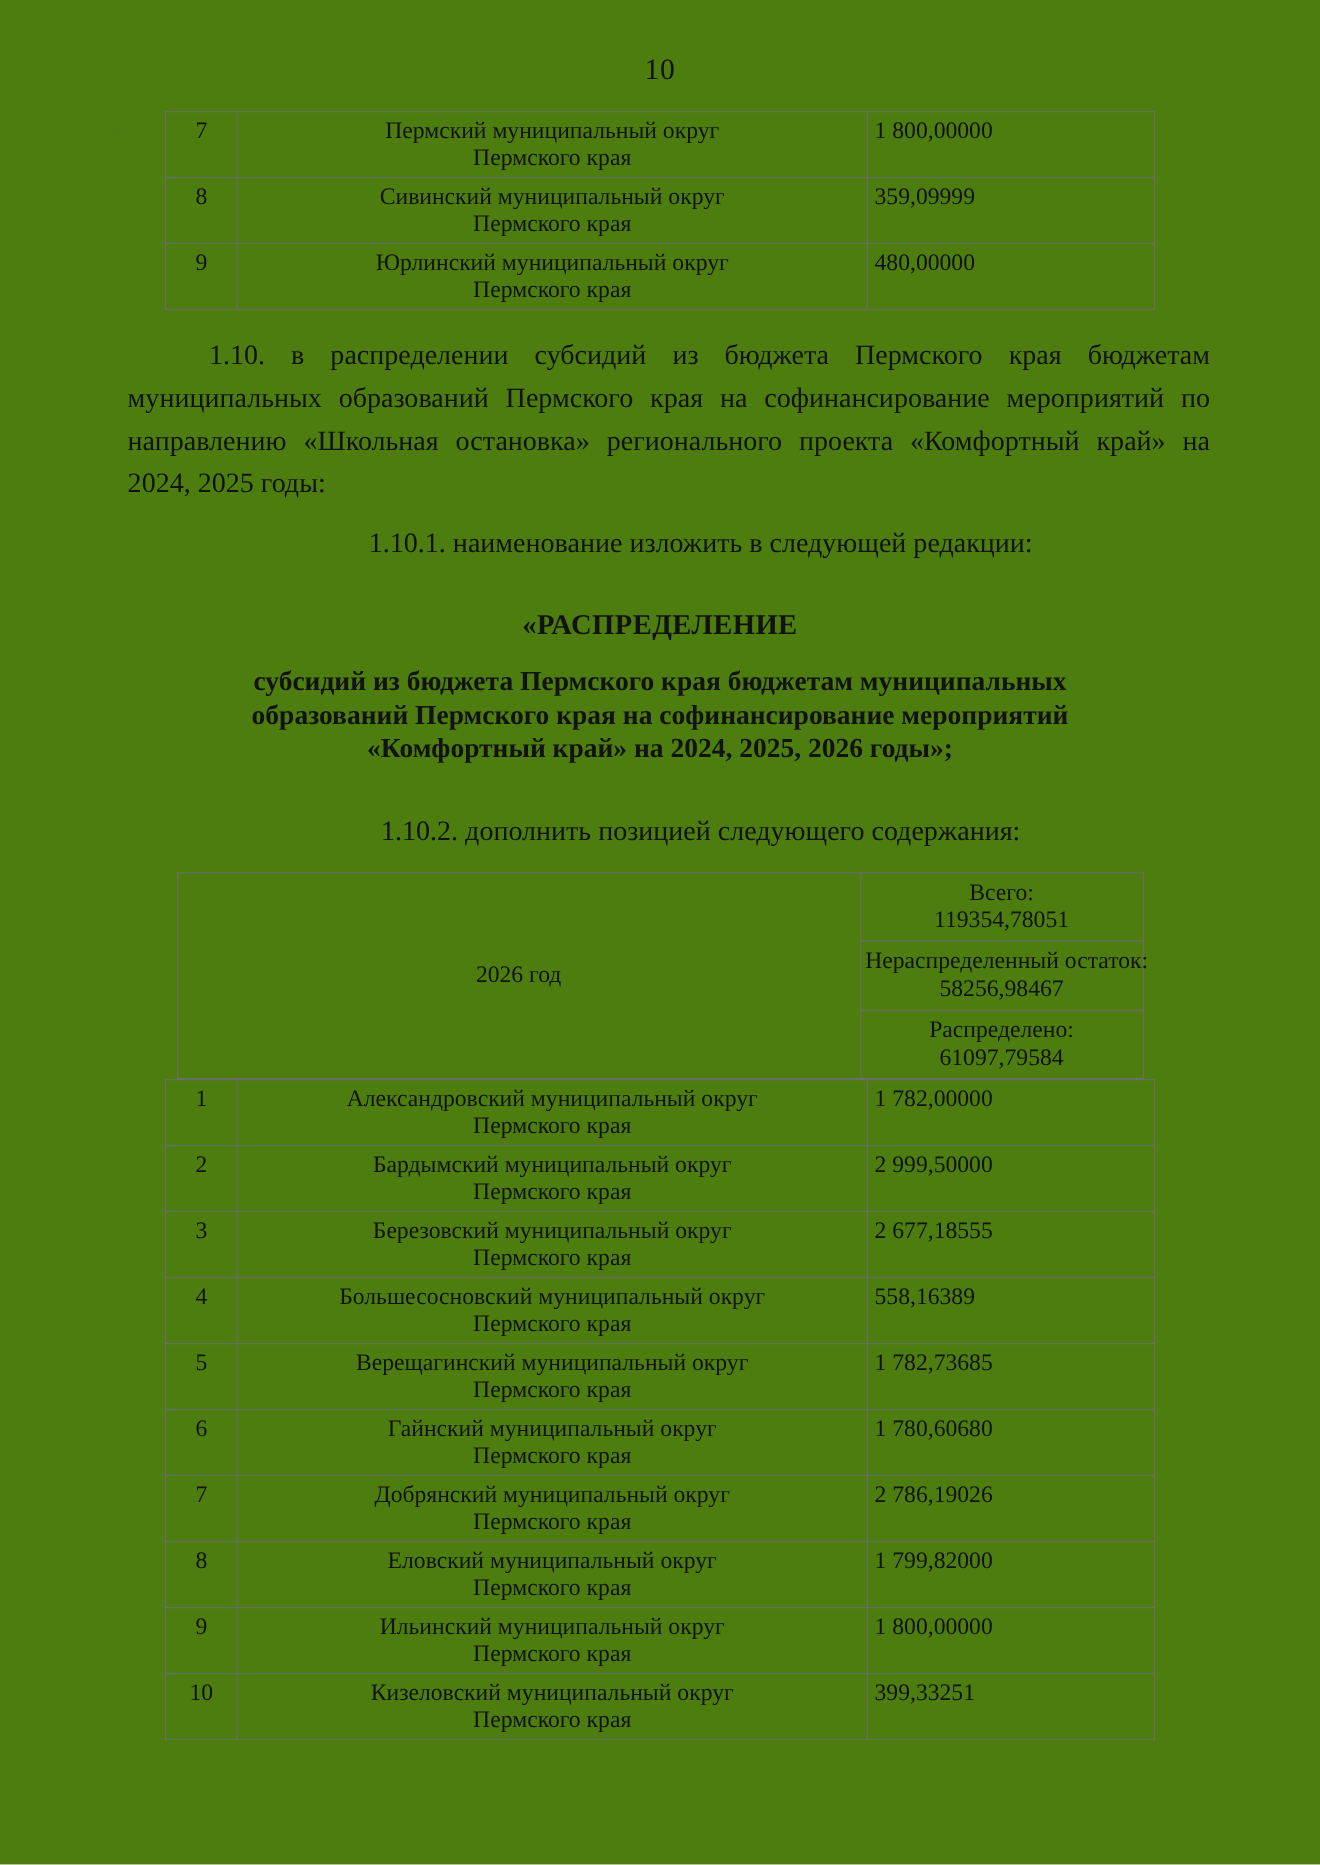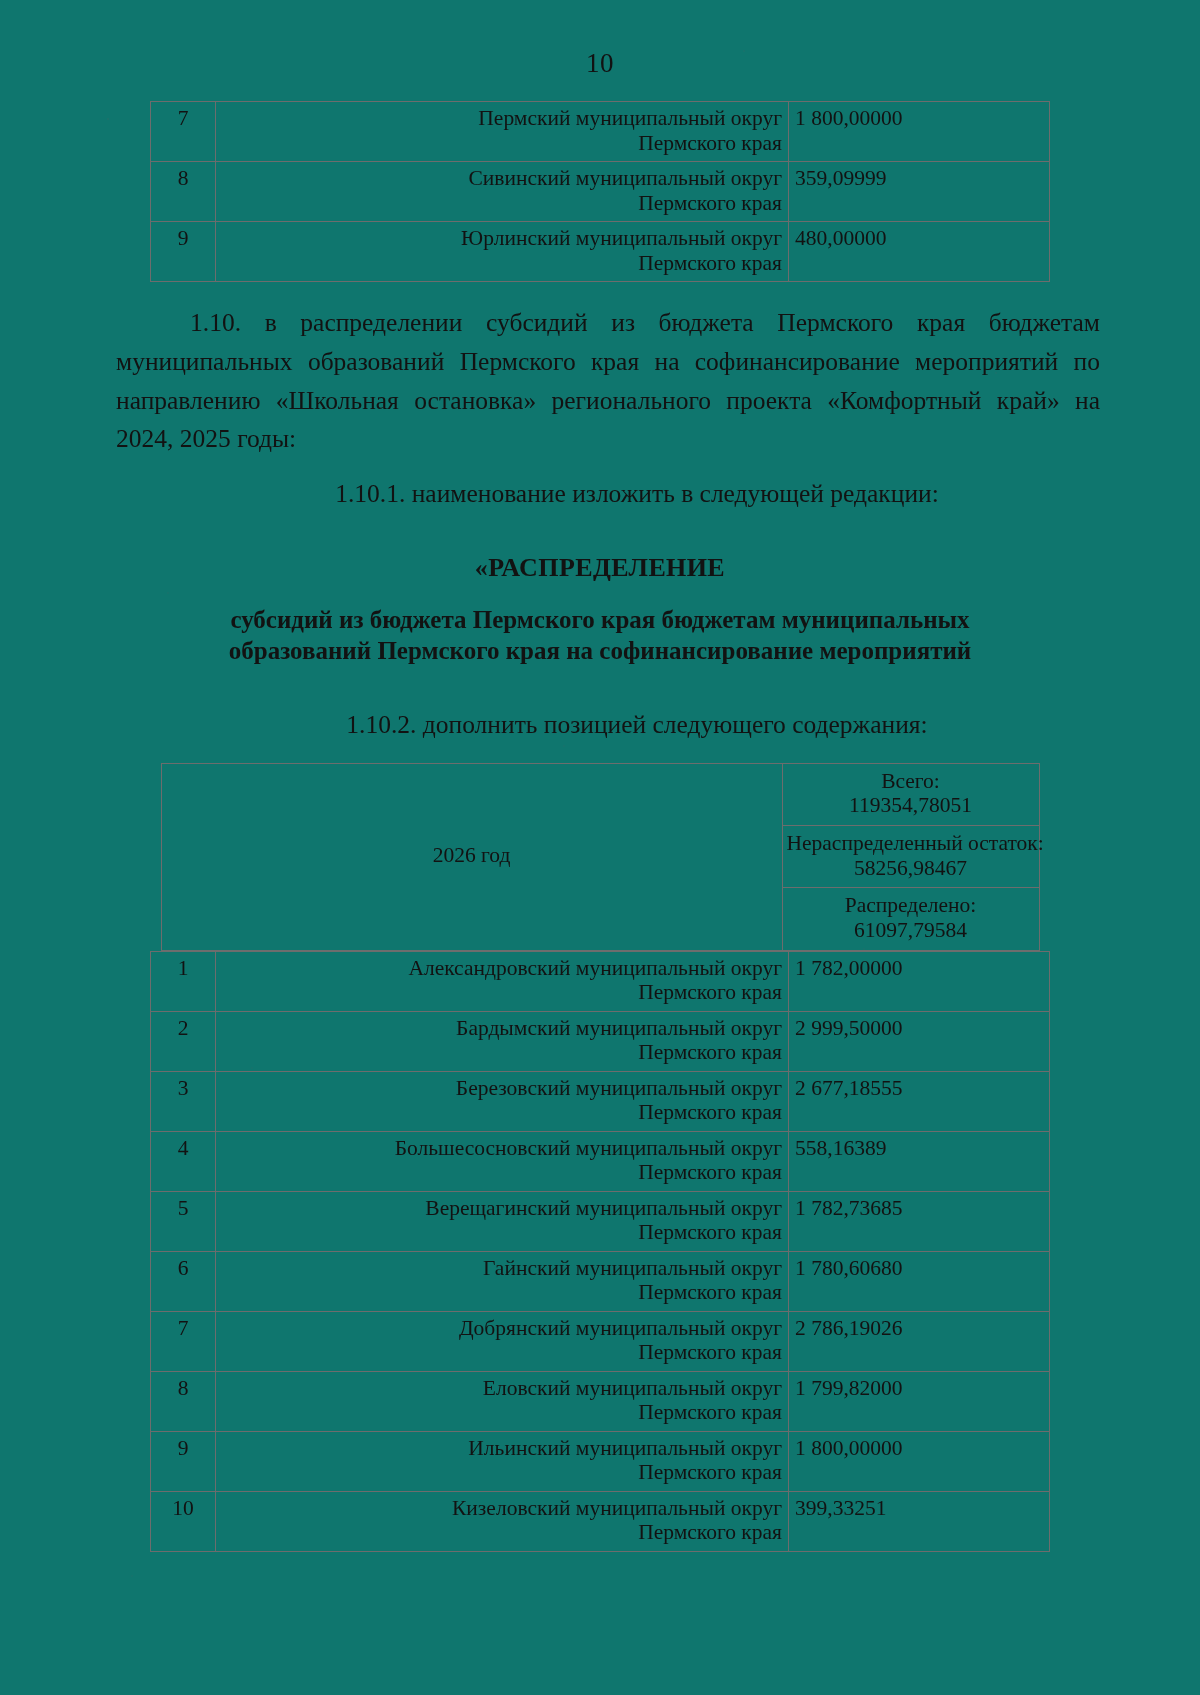--- a/index.html
+++ b/index.html
@@ -10,21 +10,21 @@
   }
   body {
     font-family: "Liberation Serif", "DejaVu Serif", serif;
     color: #121212;
   }
   .page {
     position: relative;
     width: 1200px;
     height: 1695px;
     margin: 0 auto;
-    background: #0f766e;
+    background: #4d7c0f;
     overflow: hidden;
     box-sizing: border-box;
   }
   
   .speckle {
     position: absolute;
     inset: 0;
     pointer-events: none;
     opacity: .5;
     background-image:
@@ -71,21 +71,21 @@
   }
   td.col-num {
     width: 52px;
     text-align: center;
     vertical-align: middle;
     padding-left: 0;
     padding-right: 0;
   }
   td.col-name {
     width: 560px;
-    text-align: right;
+    text-align: center;
   }
   td.col-val {
     width: 248px;
     vertical-align: middle;
   }
   .name-line { display: block; white-space: nowrap; }
 
   
   p.body-par {
     font-size: 25.5px;
@@ -185,20 +185,21 @@
 
     <p class="body-par">1.10. в распределении субсидий из бюджета Пермского края бюджетам муниципальных образований Пермского края на софинансирование мероприятий по направлению «Школьная остановка» регионального проекта «Комфортный край» на 2024, 2025 годы:</p>
 
     <p class="sub-par">1.10.1. наименование изложить в следующей редакции:</p>
 
     <div class="heading-block">
       <div class="heading-main">«РАСПРЕДЕЛЕНИЕ</div>
       <div class="heading-sub">
         <span>субсидий из бюджета Пермского края бюджетам муниципальных</span>
         <span>образований Пермского края на софинансирование мероприятий</span>
+        <span>«Комфортный край» на 2024, 2025, 2026 годы»;</span>
       </div>
     </div>
 
     <div class="spacer-24"></div>
 
     <p class="sub-par">1.10.2. дополнить позицией следующего содержания:</p>
 
     <table class="year-table">
       <tbody>
         <tr>

